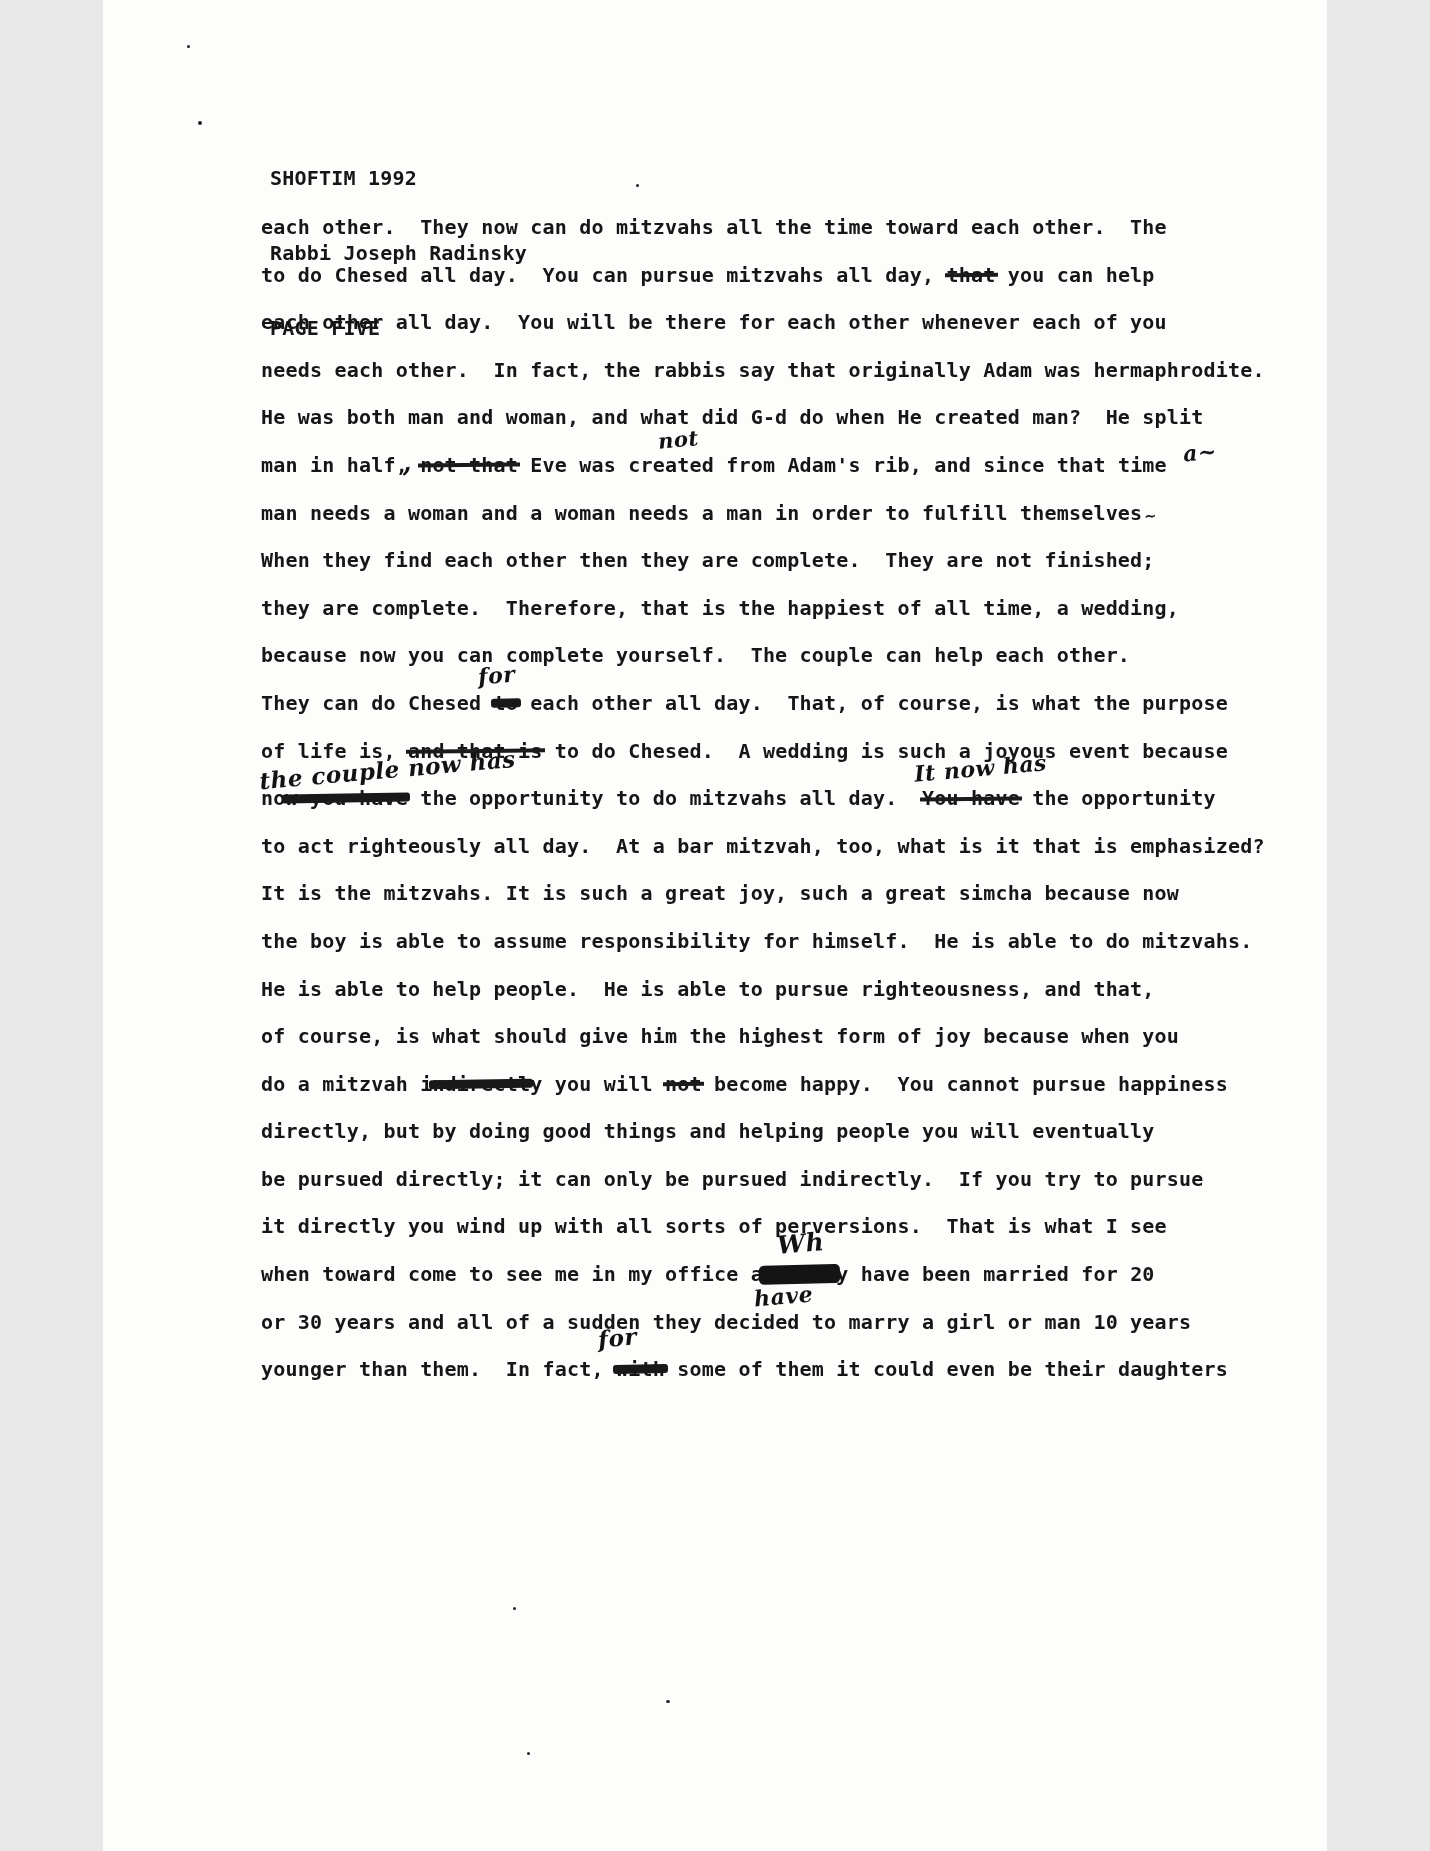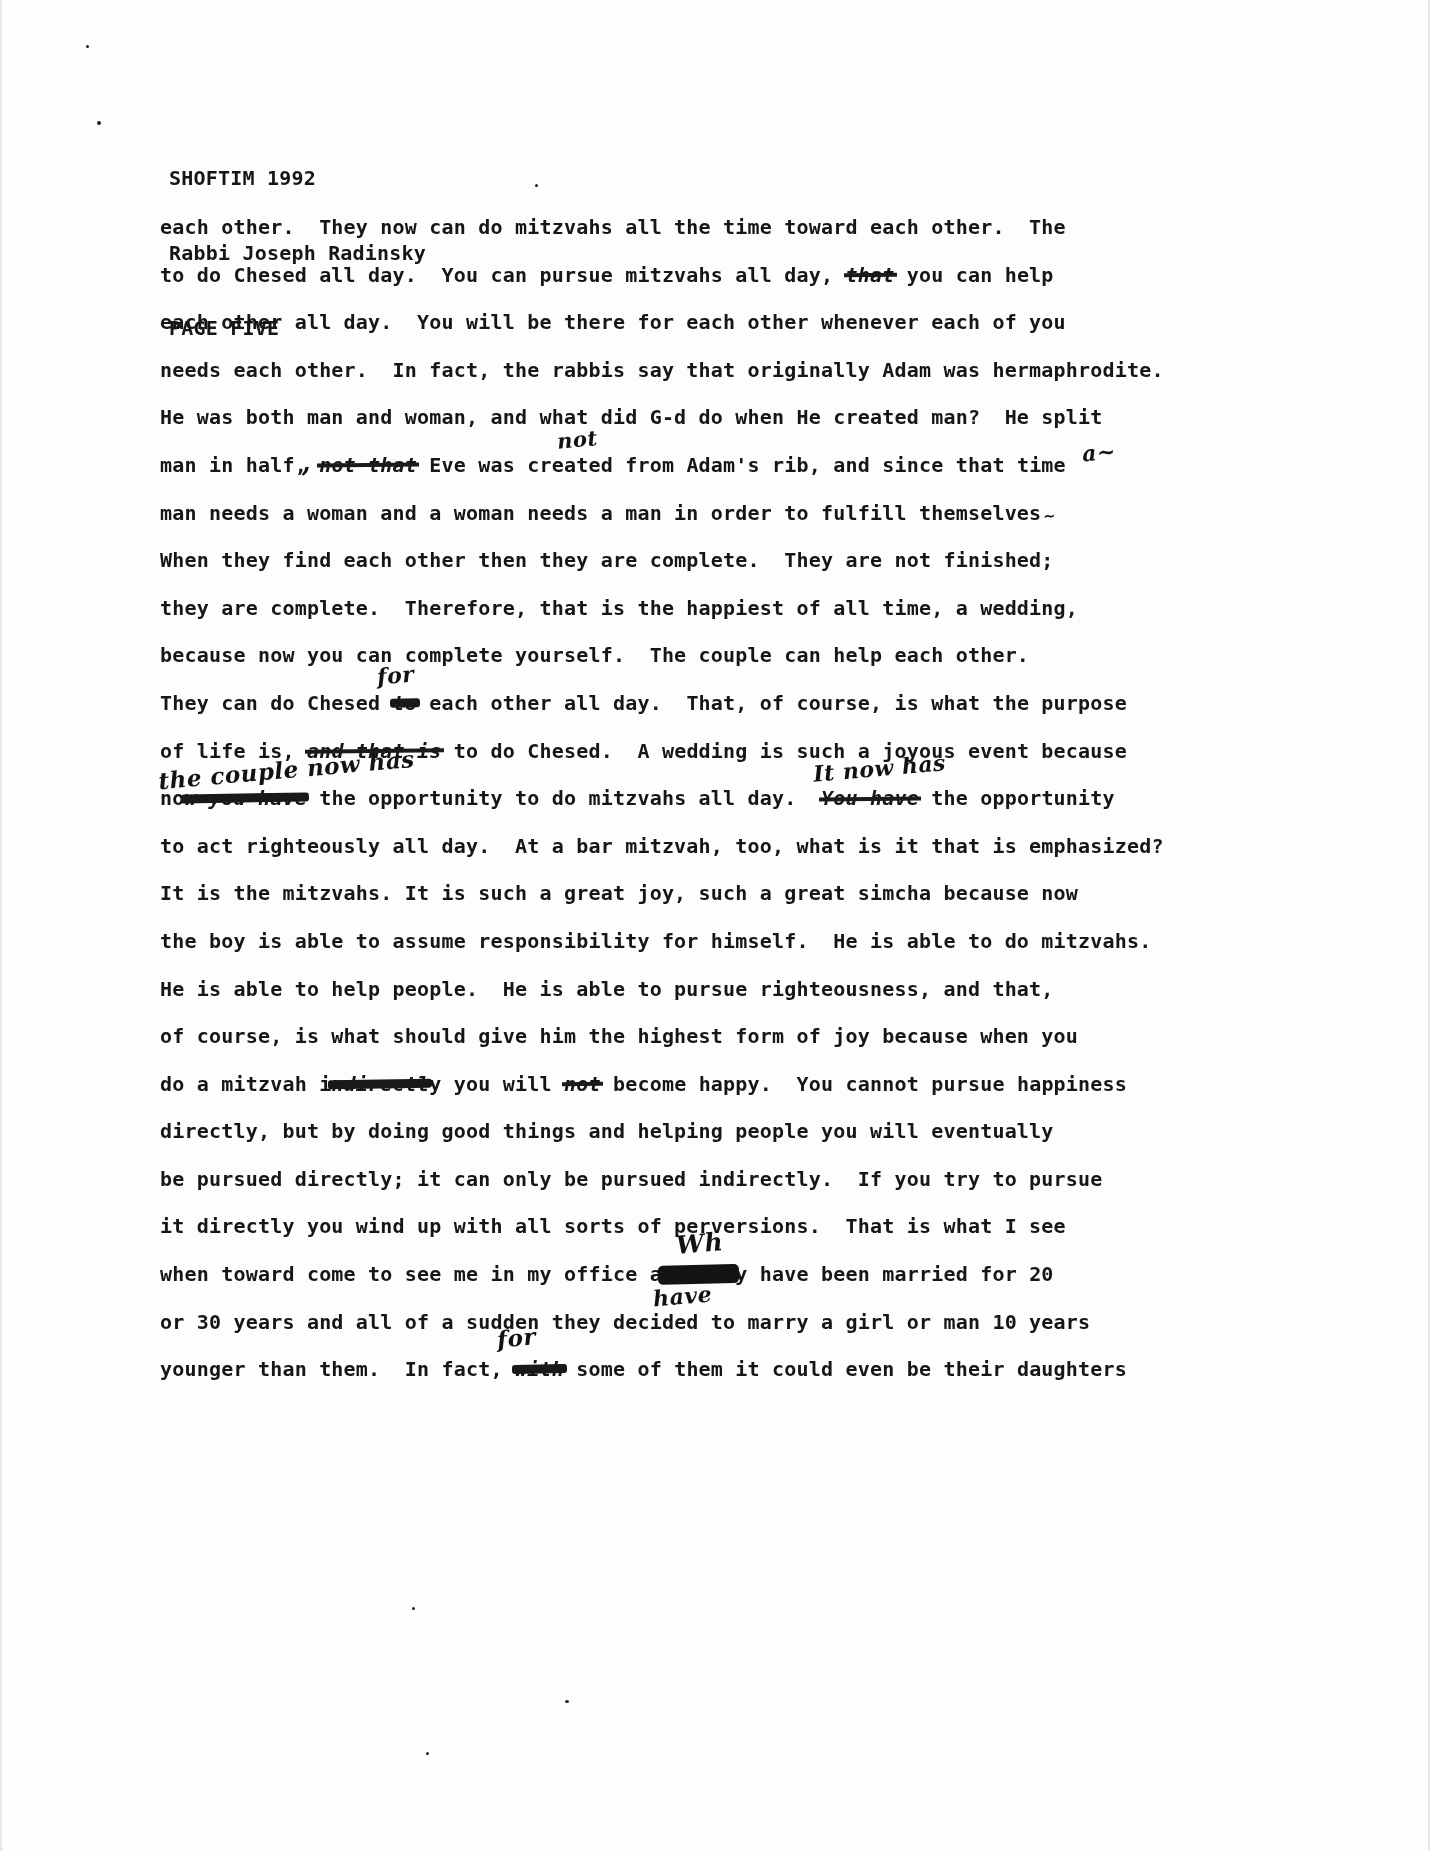--- a/index.html
+++ b/index.html
@@ -1,32 +1,32 @@
 <!DOCTYPE html>
 <html><head>
 <meta charset="utf-8">
 <style>
   html,body { margin:0; padding:0; background:#e8e8e8; }
   .page {
-    position:relative; width:1426px; height:1851px; margin:0 auto;
+    position:relative; width:1224px; height:1851px; margin:0 auto;
     background:#fdfdfc; color:#161616; overflow:hidden;
     font-family:"DejaVu Sans Mono", monospace;
   }
   .doc-header {
     position:absolute; left:167px; top:116px;
     font-size:20px; font-weight:bold; line-height:25px; white-space:pre;
     letter-spacing:0.2px;
   }
   .doc-body {
     position:absolute; left:158px; top:204px; width:1200px;
     font-size:20px; font-weight:bold; letter-spacing:0.2px;
   }
   .line { height:47.6px; line-height:47.6px; white-space:pre; }
   .typed { position:relative; }
-  .strike, .scribble, .blot { position:relative;font-style:italic; }
+  .strike, .scribble, .blot { position:relative; }
   .strike::after {
     content:""; position:absolute; left:-2px; right:-2px; top:52%; height:4px;
     background:#1b1b1b; transform:translateY(-50%) rotate(-0.6deg);
   }
   .scribble::after {
     content:""; position:absolute; left:-3px; right:-3px; top:50%; height:9px;
     background:#191919; transform:translateY(-50%) rotate(-1deg);
     border-radius:3px;
   }
   .blot::after {

